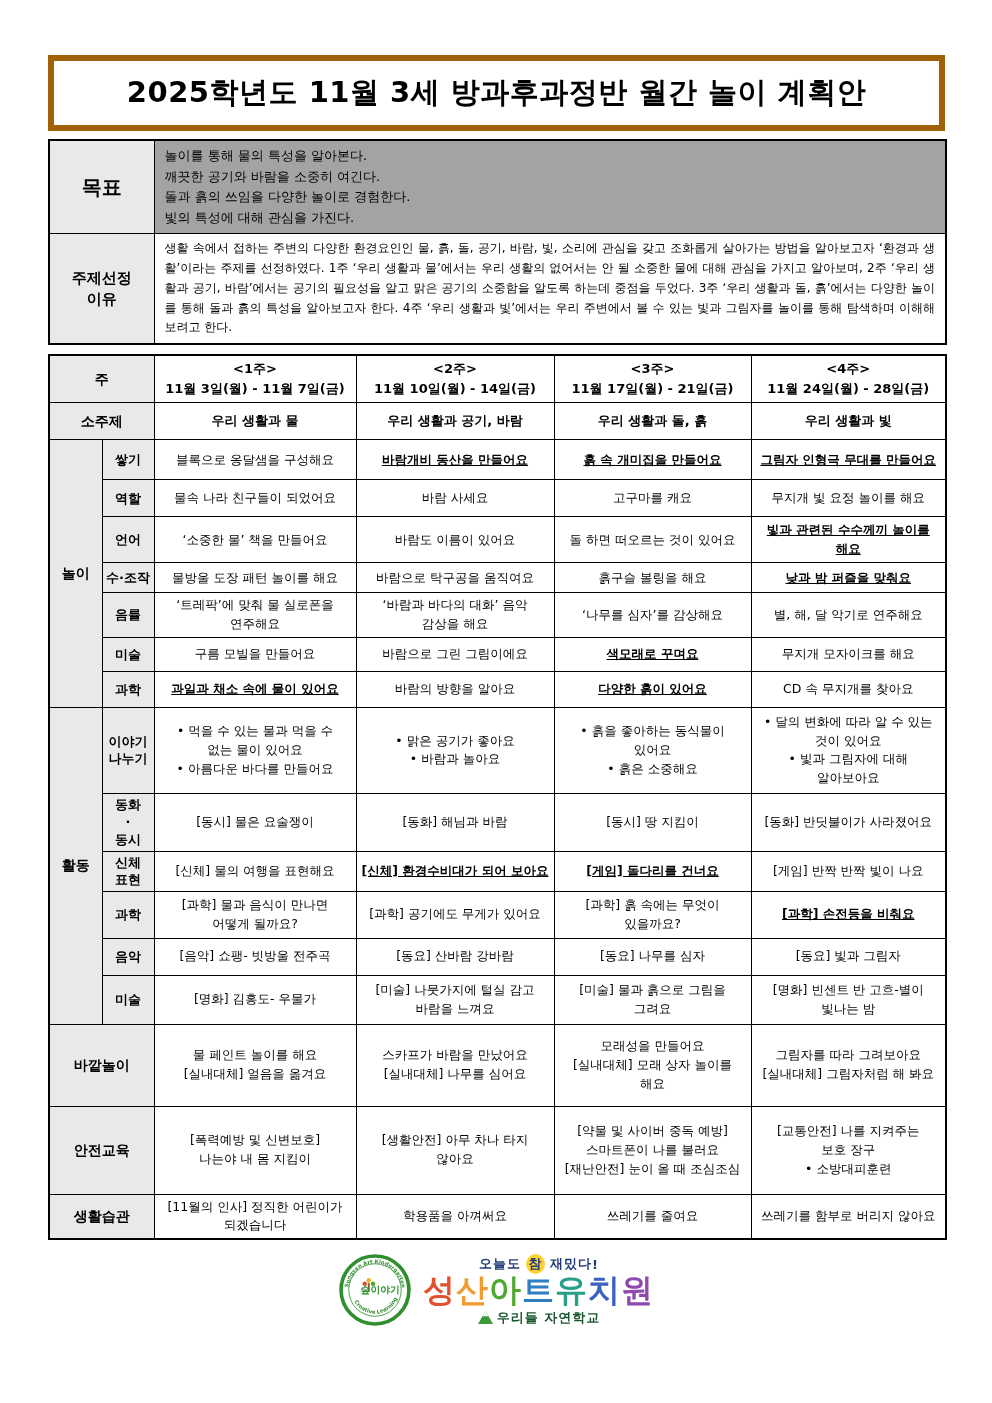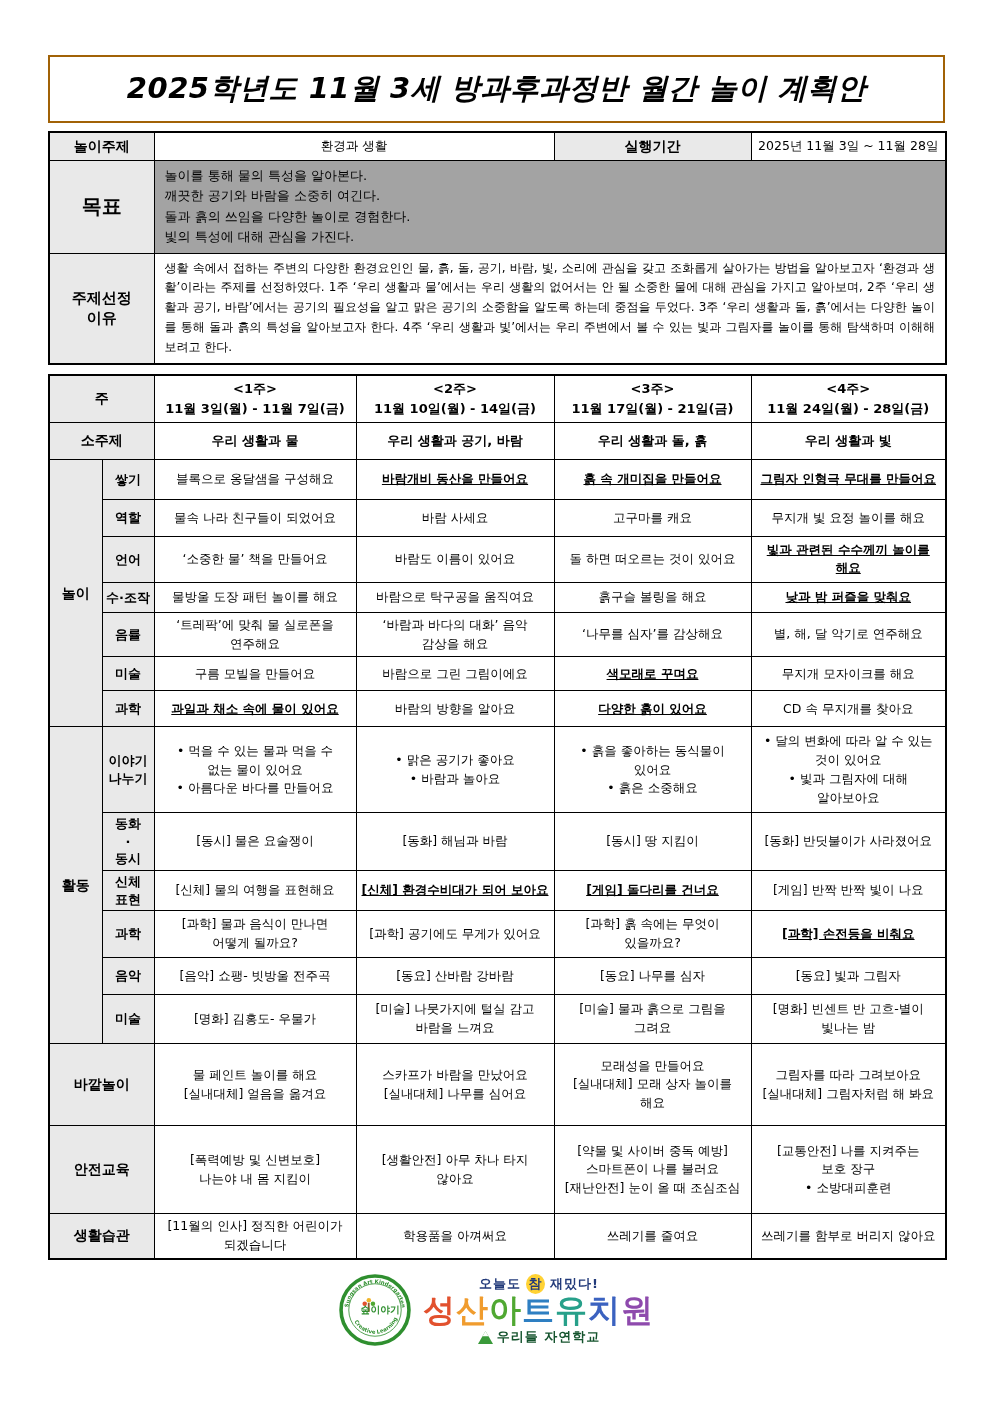--- a/index.html
+++ b/index.html
@@ -4,23 +4,23 @@
 <style>
   html,body{margin:0;padding:0;background:#fff;}
   body{
     width:992px;min-height:1403px;
     font-family:"DejaVu Sans","Liberation Sans",sans-serif;
     color:#000;-webkit-font-smoothing:antialiased;
   }
   .page{padding:55px 47px 0 48px;}
 
   .title-box{
-    border:2px solid #a16207;height:64px;
+    border:6px solid #a16207;height:64px;
     display:flex;align-items:center;justify-content:center;
-    font-size:29px;font-weight:bold;letter-spacing:0.5px;font-style:italic;
+    font-size:29px;font-weight:bold;letter-spacing:0.5px;
   }
 
   table.tbl{
     border-collapse:collapse;table-layout:fixed;width:897px;
     border:2px solid #000;
   }
   table.tbl td{border:1px solid #000;vertical-align:middle;overflow:hidden;}
 
   .info-table{margin-top:8px;}
   .schedule-table{margin-top:9px;}
@@ -73,26 +73,20 @@
   <div class="title-box">2025학년도 11월 3세 방과후과정반 월간 놀이 계획안</div>
 
   <table class="tbl info-table">
     <colgroup>
       <col style="width:105px">
         <col style="width:400px">
         <col style="width:197px">
         <col style="width:195px">
     </colgroup>
     <tbody>
-      <tr style="height:28px">
-        <td class="lbl">놀이주제</td>
-        <td class="cell">환경과 생활</td>
-        <td class="lbl">실행기간</td>
-        <td class="cell">2025년 11월 3일 ~ 11월 28일</td>
-      </tr>
       <tr style="height:80px">
         <td class="lbl" style="font-size:20px">목표</td>
         <td class="goal-cell" colspan="3">놀이를 통해 물의 특성을 알아본다.
 깨끗한 공기와 바람을 소중히 여긴다.
 돌과 흙의 쓰임을 다양한 놀이로 경험한다.
 빛의 특성에 대해 관심을 가진다.</td>
       </tr>
       <tr style="height:98px">
         <td class="lbl" style="font-size:15px">주제선정
 이유</td>

